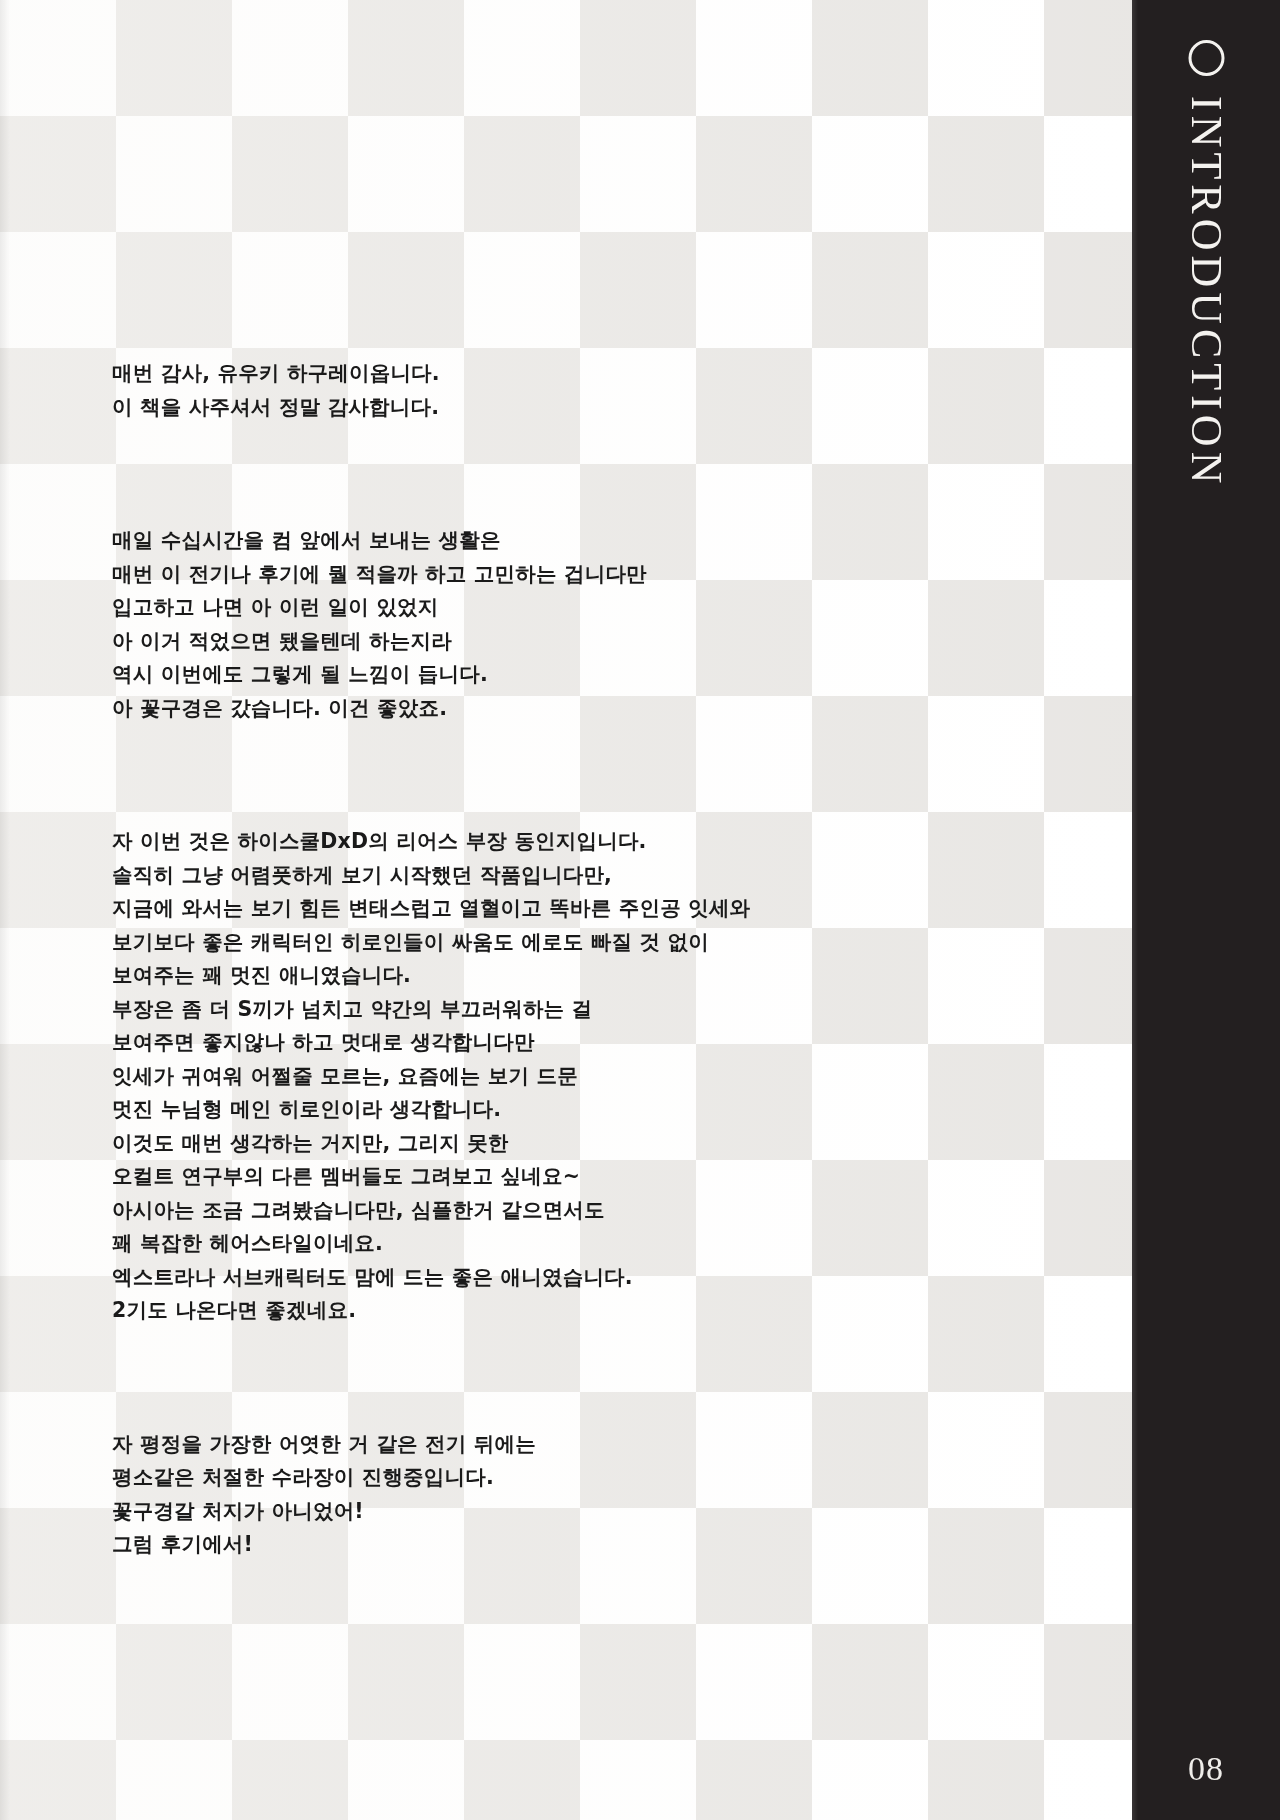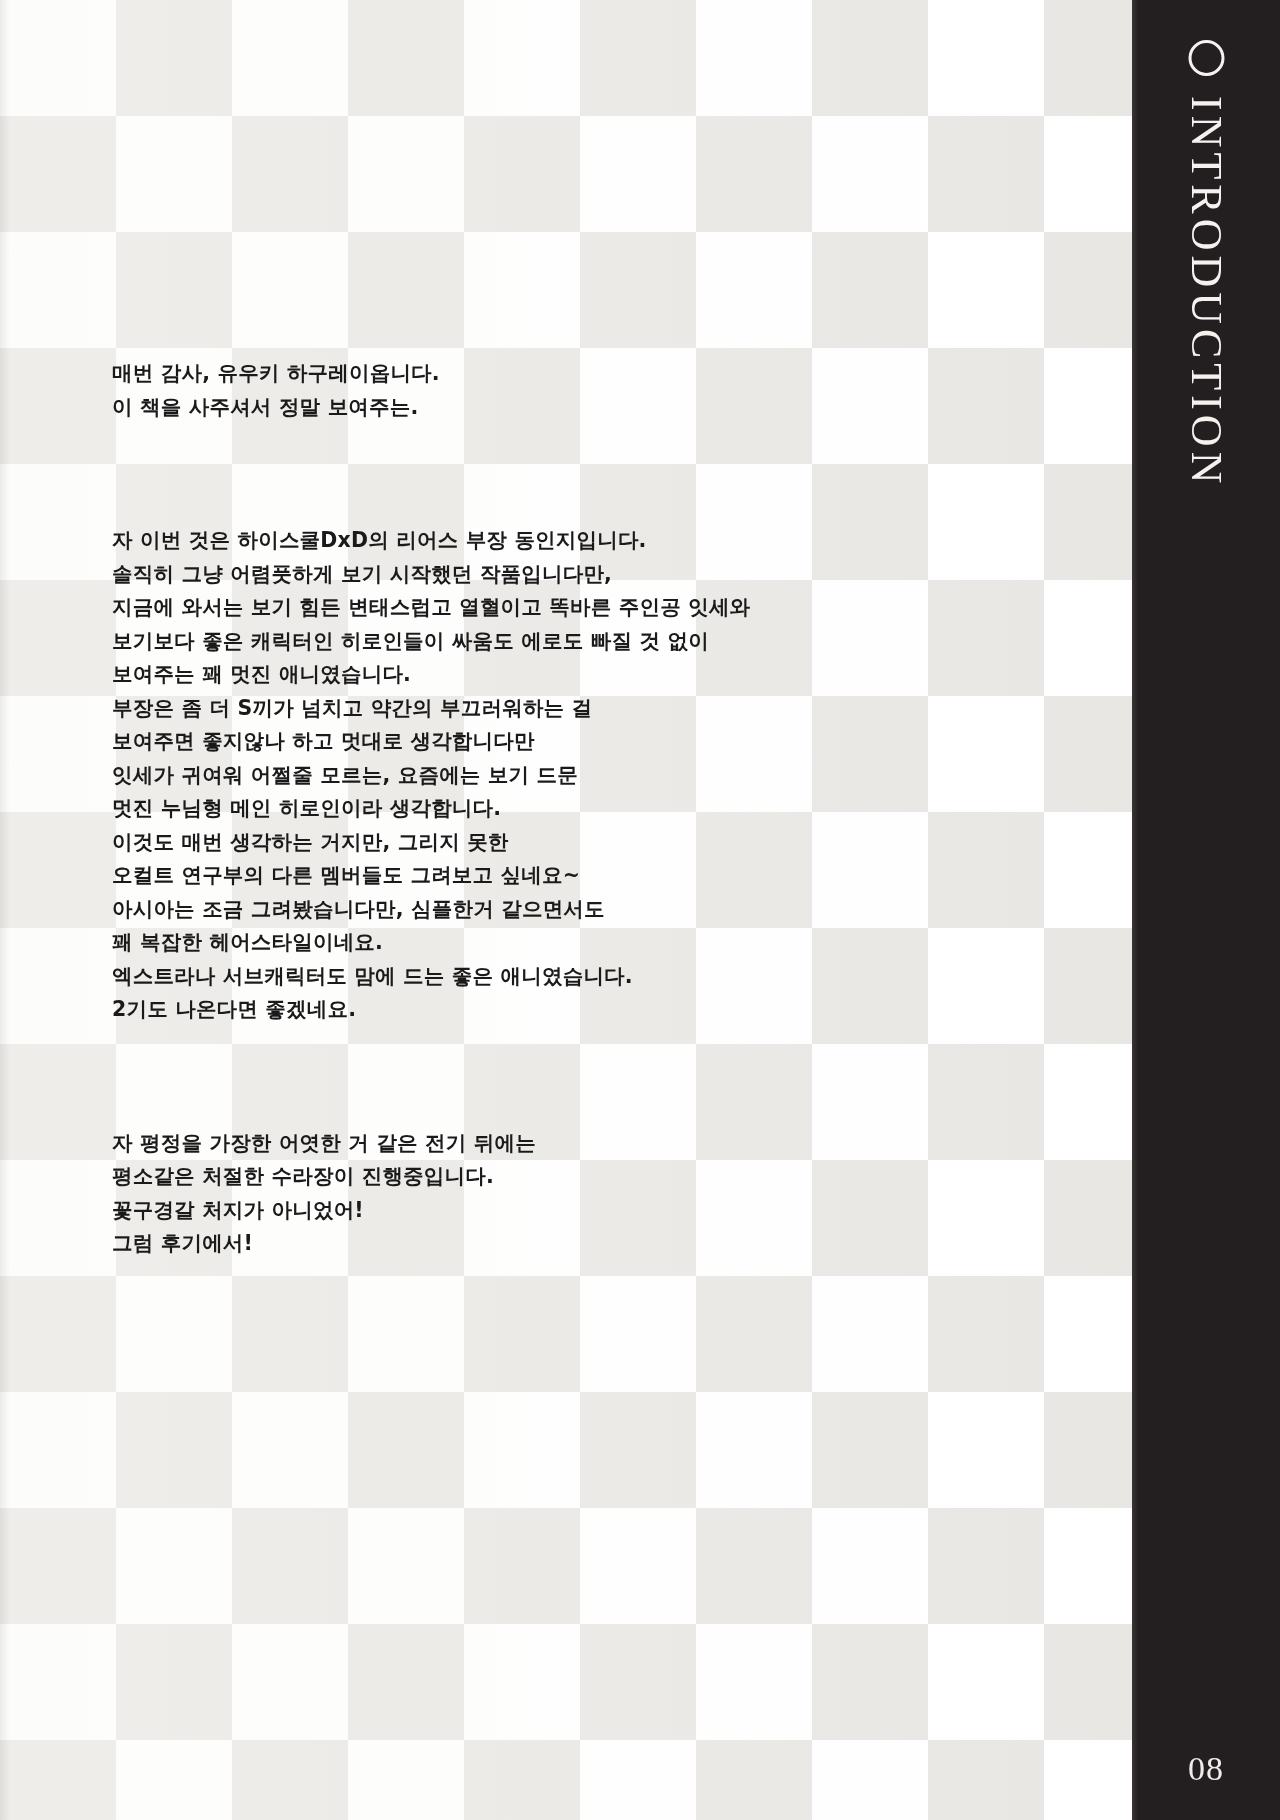--- a/index.html
+++ b/index.html
@@ -128,21 +128,27 @@
 <body>
 
 <div class="page">
 
   <div class="diamond-bg"></div>
   <div class="paper-tint"></div>
   <div class="left-grain"></div>
 
   <div class="text-block">
     <p class="para">매번 감사, 유우키 하구레이옵니다.
-이 책을 사주셔서 정말 보여주는.</p>
+이 책을 사주셔서 정말 감사합니다.</p>
+    <p class="para">매일 수십시간을 컴 앞에서 보내는 생활은
+매번 이 전기나 후기에 뭘 적을까 하고 고민하는 겁니다만
+입고하고 나면 아 이런 일이 있었지
+아 이거 적었으면 됐을텐데 하는지라
+역시 이번에도 그렇게 될 느낌이 듭니다.
+아 꽃구경은 갔습니다. 이건 좋았죠.</p>
     <p class="para">자 이번 것은 하이스쿨DxD의 리어스 부장 동인지입니다.
 솔직히 그냥 어렴풋하게 보기 시작했던 작품입니다만,
 지금에 와서는 보기 힘든 변태스럽고 열혈이고 똑바른 주인공 잇세와
 보기보다 좋은 캐릭터인 히로인들이 싸움도 에로도 빠질 것 없이
 보여주는 꽤 멋진 애니였습니다.
 부장은 좀 더 S끼가 넘치고 약간의 부끄러워하는 걸
 보여주면 좋지않나 하고 멋대로 생각합니다만
 잇세가 귀여워 어쩔줄 모르는, 요즘에는 보기 드문
 멋진 누님형 메인 히로인이라 생각합니다.
 이것도 매번 생각하는 거지만, 그리지 못한

